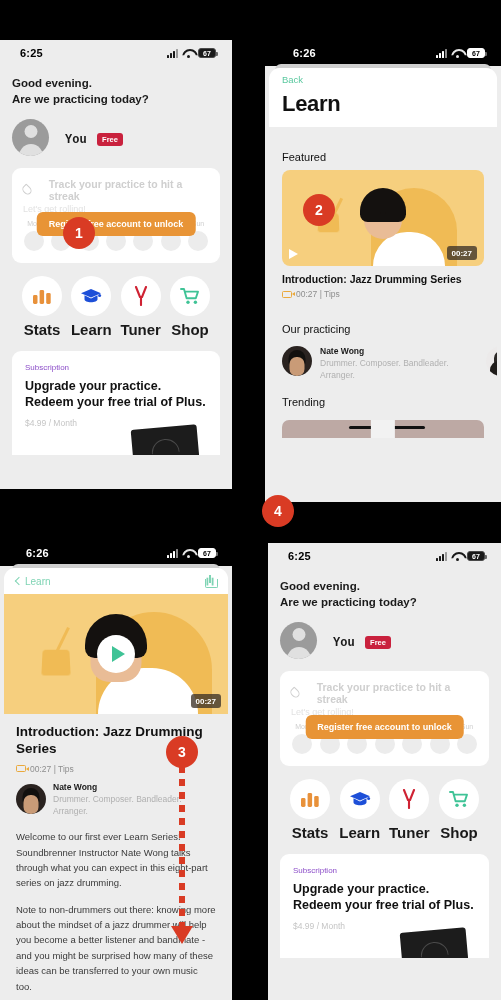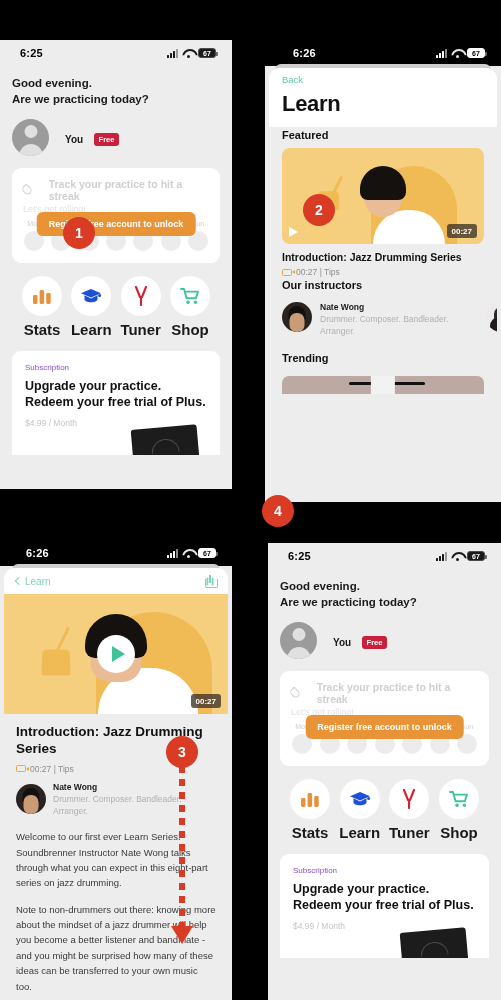--- a/index.html
+++ b/index.html
@@ -66,21 +66,21 @@
   .greet { padding: 10px 0 2px; font-size: 11.5px; font-weight: bold; color: #1a1a1a; line-height: 1.35; }
   .userrow { display: flex; align-items: center; gap: 16px; padding: 10px 0 12px; }
   .avatar {
     width: 37px; height: 37px; border-radius: 50%; background: #9b9b9b;
     position: relative; overflow: hidden; flex: none;
   }
   .avatar::before { content:""; position:absolute; left:50%; top:6px; transform:translateX(-50%);
     width:13px; height:13px; border-radius:50%; background:#e0e0e0; }
   .avatar::after { content:""; position:absolute; left:50%; bottom:-8px; transform:translateX(-50%);
     width:25px; height:20px; border-radius:50% 50% 0 0 / 70% 70% 0 0; background:#e0e0e0; }
-  .uname { font-size: 10px; font-weight: bold; color:#1a1a1a; }
+  .uname { font-size: 12px; font-weight: bold; color:#1a1a1a;font-family:Liberation Mono, monospace; }
   .badge-free {
     background:#c9213d; color:#fff; font-size:7.5px; font-weight:bold;
     padding: 2px 5px; border-radius: 3px; margin-left: 6px; display:inline-block;
     vertical-align: 1px;
   }
 
   .card {
     background:#fff; border-radius: 9px; padding: 10px 11px 12px;
     position: relative; overflow: hidden;
   }
@@ -134,21 +134,21 @@
   .back-link { font-size:9.5px; color:#5cc9a0; }
   .big-title { font-size:22px; font-weight:bold; color:#111; margin-top:6px; letter-spacing:-.3px; }
   .search {
     margin-top: 9px; background:#dfdfdf; border-radius:7px; height:18px;
     display:flex; align-items:center; gap:5px; padding: 0 8px;
   }
   .search-ph { font-size:9px; color:#9b9b9b; }
   .mag { width:8px;height:8px;border:1.2px solid #9b9b9b;border-radius:50%;position:relative;flex:none; }
   .mag::after{content:"";position:absolute;right:-3px;bottom:-2px;width:4px;height:1.2px;background:#9b9b9b;transform:rotate(45deg);}
 
-  .sec-head { font-size:11px; font-weight:bold; color:#111; padding: 2px 13px 7px; }
+  .sec-head { font-size:11px; font-weight:normal; color:#111; padding: 24px 13px 7px; }
   .video-card {
     margin: 0 13px; height: 96px; border-radius: 8px; overflow:hidden;
     background:#f6cf7e; position:relative;
   }
   .v-shoulder { position:absolute; left:45%; bottom:0; width:72px; height:34px;
     background:#fff; border-radius: 36px 36px 0 0; }
   .v-halo { position:absolute; left:44%; bottom:0; width:86px; height:78px;
     background:#f0bb55; border-radius:44px 44px 0 0; }
   .v-hair { position:absolute; left:50%; top:18px; transform:translateX(-50%);
     width:46px; height:34px; background:#14110f; border-radius: 24px 24px 8px 8px; }
@@ -428,21 +428,21 @@
         </div>
 
         <div class="v-meta">
           <div class="v-title">Introduction: Jazz Drumming Series</div>
           <div class="v-sub">
             <span class="cam-ico"></span>
             <span>00:27 | Tips</span>
           </div>
         </div>
 
-        <div class="sec-head">Our instructors</div>
+        <div class="sec-head">Our practicing</div>
         <div class="instr-row">
           <div class="instr">
             <div class="instr-av a"></div>
             <div>
               <div class="instr-name">Nate Wong</div>
               <div class="instr-role">Drummer. Composer. Bandleader. Arranger.</div>
             </div>
           </div>
           <div class="instr">
             <div class="instr-av b"></div>

